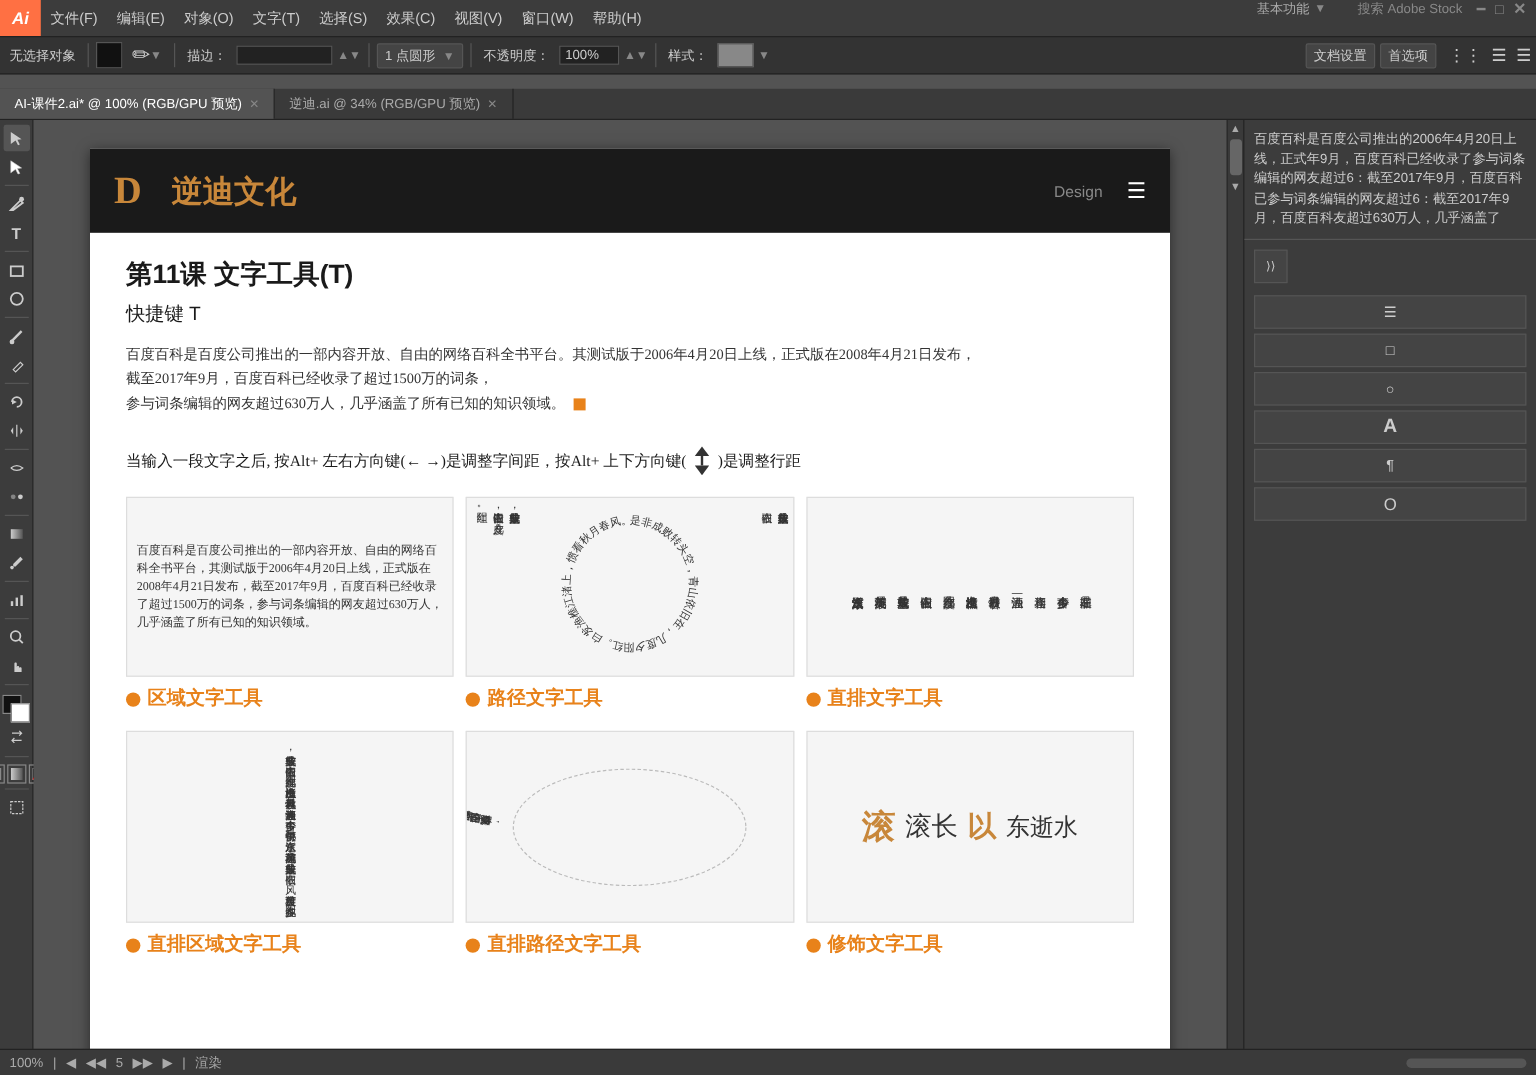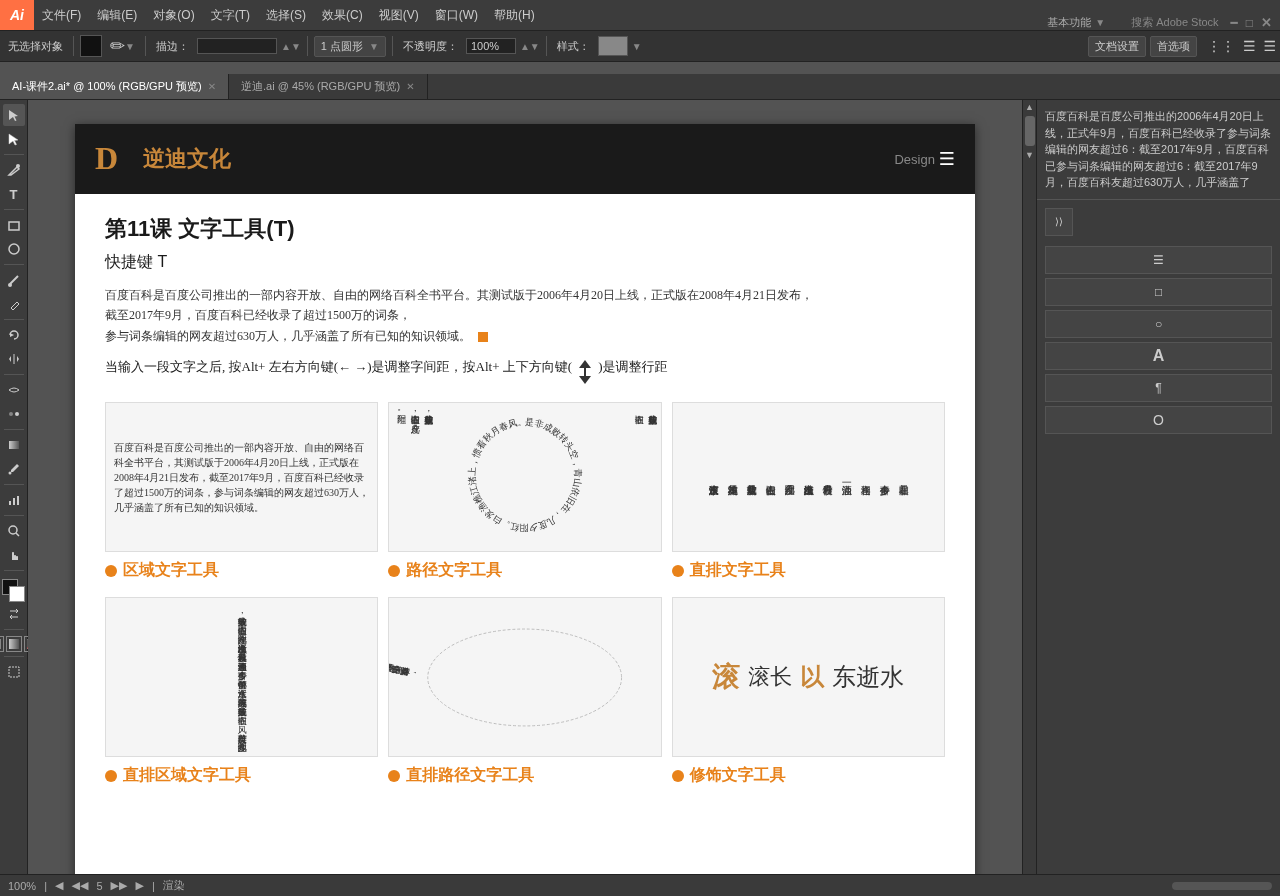--- a/index.html
+++ b/index.html
@@ -1,20 +1,20 @@
 <!DOCTYPE html>
 <html><head>
   <meta charset="utf-8">
   <style>
     * { margin: 0; padding: 0; box-sizing: border-box; }
     body { width: 1280px; height: 896px; overflow: hidden; background: #535353; font-family: Arial, sans-serif; position: relative; }
 
     
     #menu-bar {
-      width: 100%; height: 30px; background: #3c3c3c; display: flex; align-items: flex-end;
+      width: 100%; height: 30px; background: #3c3c3c; display: flex; align-items: flex-start;
       color: #ccc; font-size: 12px; user-select: none;
     }
     #ai-logo { width: 34px; height: 30px; background: #ff7043; display: flex; align-items: center; justify-content: center; color: white; font-weight: bold; font-size: 14px; font-style: italic; flex-shrink: 0; }
     .menu-item { padding: 0 8px; height: 100%; display: flex; align-items: center; cursor: pointer; }
     .menu-spacer { flex: 1; }
     .menu-right { display: flex; align-items: center; gap: 4px; padding: 0 8px; }
 
     
     #toolbar {
       width: 100%; height: 32px; background: #333; display: flex; align-items: center;
@@ -63,31 +63,31 @@
     #canvas-content {
       position: absolute; left: 50%; top: 50%; transform: translate(-50%, -50%);
       width: 900px; height: 760px; background: white;
       box-shadow: 0 2px 10px rgba(0,0,0,0.5);
     }
 
     
     .doc-header { width: 100%; height: 70px; background: #1a1a1a; display: flex; align-items: center; justify-content: space-between; padding: 0 20px; }
     .logo-area { display: flex; align-items: center; gap: 8px; }
     .logo-icon { width: 40px; height: 40px; }
-    .logo-text { color: #c8873a; font-size: 22px; font-weight: bold; font-family: 'SimSun', serif; }
+    .logo-text { color: #c8873a; font-size: 26px; font-weight: bold; font-family: 'SimSun', serif; }
     .header-design { color: #888; font-size: 13px; }
     .hamburger { color: white; font-size: 18px; cursor: pointer; }
 
     
     .doc-body { padding: 20px 30px; }
 
     .lesson-title { font-size: 22px; color: #1a1a1a; font-weight: bold; margin-bottom: 8px; font-family: 'SimHei', sans-serif; }
     .shortcut-label { font-size: 16px; color: #1a1a1a; margin-bottom: 12px; font-family: 'SimHei', sans-serif; }
-    .description-text { font-size: 12px; color: #333; line-height: 1.7; margin-bottom: 12px; font-family: 'SimSun', serif; }
-    .tip-text { font-size: 13px; color: #1a1a1a; margin-bottom: 16px; font-family: 'SimSun', serif; display: flex; gap: 4px; }
+    .description-text { font-size: 12px; color: #333; line-height: 1.7; margin-bottom: 24px; font-family: 'SimSun', serif; }
+    .tip-text { font-size: 13px; color: #1a1a1a; margin-bottom: 16px; font-family: 'SimSun', serif; display: flex; align-items: center; gap: 4px; }
     .arrow-indicator { display: inline-flex; flex-direction: column; align-items: center; font-size: 18px; color: #333; }
 
     
     .tools-grid { display: flex; gap: 10px; margin-bottom: 16px; align-items: flex-start; }
     .tool-cell { flex: 1; border: none; }
     .tool-example { height: 150px; background: #f5f5f5; border: 1px solid #ddd; display: flex; align-items: center; justify-content: center; overflow: hidden; position: relative; }
     .tool-label { text-align: center; margin-top: 8px; font-size: 15px; font-weight: bold; color: #e8821a; font-family: 'SimHei', sans-serif; display: flex; align-items: center; gap: 6px; }
     .orange-dot { width: 12px; height: 12px; border-radius: 50%; background: #e8821a; display: inline-block; }
     .tool-label-text { font-size: 16px; font-weight: bold; color: #e8821a; }
 
@@ -162,21 +162,21 @@
   <div style="margin-left:4px;color:#ccc;font-size:14px;cursor:pointer;">☰</div>
   <div style="margin-left:4px;color:#ccc;font-size:14px;cursor:pointer;">☰</div>
 </div>
 
 <div id="tabs-bar">
   <div class="tab active">
     <span>AI-课件2.ai* @ 100% (RGB/GPU 预览)</span>
     <span class="tab-close">✕</span>
   </div>
   <div class="tab">
-    <span>逆迪.ai @ 45% (RGB/GPU 预览)</span>
+    <span>逆迪.ai @ 34% (RGB/GPU 预览)</span>
     <span class="tab-close">✕</span>
   </div>
 </div>
 
 <div id="main-area">
 
   <div id="left-toolbar">
     <div class="lt-tool active" title="选择工具">
       <svg width="14" height="14" viewBox="0 0 14 14">
           <polygon points="2,2 2,12 6,9 8,13 9.5,12.5 7.5,8.5 11,8" fill="#ccc"></polygon>
@@ -323,21 +323,21 @@
   <div id="canvas-area">
     <div id="canvas-content">
 
       <div class="doc-header">
         <div class="logo-area">
           <svg class="logo-icon" viewBox="0 0 40 40">
             <text x="0" y="30" font-size="32" font-weight="bold" fill="#c8873a" font-family="serif">D</text>
           </svg>
           <div class="logo-text">逆迪文化</div>
         </div>
-        <div style="display:flex;align-items:center;gap:4px;">
+        <div style="display:flex;align-items:center;gap:20px;">
           <span class="header-design">Design</span>
           <div class="hamburger">☰</div>
         </div>
       </div>
 
       <div class="doc-body">
         <div class="lesson-title">第11课   文字工具(T)</div>
         <div class="shortcut-label">快捷键 T</div>
         <div class="description-text">
           百度百科是百度公司推出的一部内容开放、自由的网络百科全书平台。其测试版于2006年4月20日上线，正式版在2008年4月21日发布，<br>
@@ -454,21 +454,21 @@
               <span class="tool-label-text">直排路径文字工具</span>
             </div>
           </div>
 
           <div class="tool-cell">
             <div class="tool-example" style="height:160px;">
               <div style="padding:8px;display:flex;align-items:center;gap:8px;width:100%;justify-content:center;">
                 <span style="font-size:28px;color:#c8873a;font-family:'SimHei',sans-serif;font-weight:bold;">滚</span>
                 <span style="font-size:22px;color:#333;font-family:'SimHei',sans-serif;">滚长</span>
                 <span style="font-size:24px;color:#c8873a;font-family:'SimHei',sans-serif;font-weight:bold;">以</span>
-                <span style="font-size:24px;color:#333;font-family:'SimHei',sans-serif;text-align:center;">东逝水</span>
+                <span style="font-size:20px;color:#333;font-family:'SimHei',sans-serif;text-align:center;">东逝水</span>
               </div>
             </div>
             <div class="tool-label">
               <span class="orange-dot"></span>
               <span class="tool-label-text">修饰文字工具</span>
             </div>
           </div>
         </div>
       </div>
     </div>

